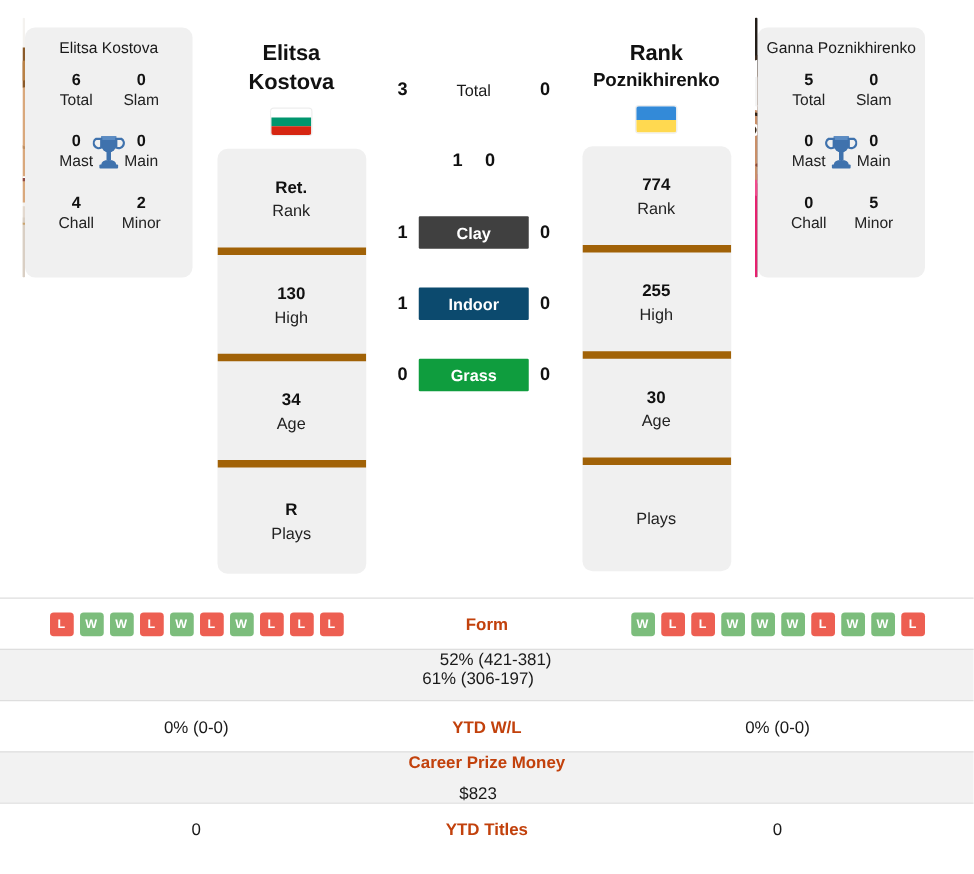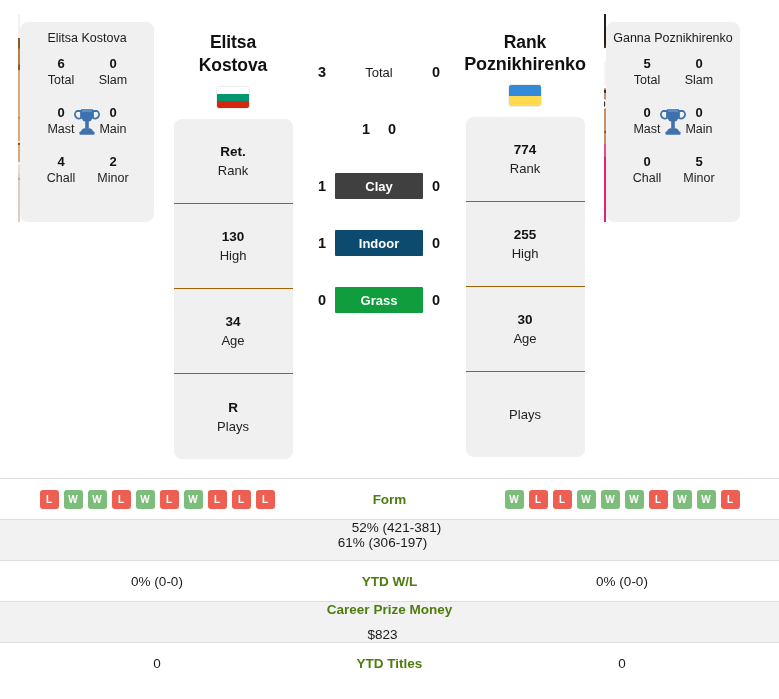--- a/index.html
+++ b/index.html
@@ -79,21 +79,21 @@
   .name-col {
     width: 122px;
     padding-top: 31px;
     display: flex; flex-direction: column; align-items: center;
   }
   .p-name {
     font-size: 17.5px; font-weight: bold; color: #111;
     line-height: 23px; text-align: center;
     letter-spacing: -0.1px;
   }
-  .p-name.small { font-size: 18px; line-height: 21px; }
+  .p-name.small { font-size: 15px; line-height: 21px; }
   .flag {
     margin-top: 10px;
     width: 32px; height: 21px;
     border-radius: 2px;
     overflow: hidden;
     display: flex; flex-direction: column;
     box-shadow: 0 0 0 1px rgba(0,0,0,0.07);
   }
   .flag div { flex: 1 1 auto; }
 
@@ -101,21 +101,21 @@
     margin-top: 11px;
     width: 119px;
     background: #f0f0f0;
     border-radius: 8px;
     overflow: hidden;
   }
   .mid-row {
     height: 85px;
     display: flex; flex-direction: column;
     align-items: center; justify-content: center;
-    border-bottom: 1px solid #a16207;
+    border-bottom: 6px solid #a16207;
   }
   .mid-row:last-child { border-bottom: none; }
   .mid-val { font-size: 13.5px; font-weight: bold; color: #111; line-height: 19px; }
   .mid-lbl { font-size: 13px; color: #222; line-height: 19px; }
 
   
   .center-col {
     width: 170px;
     padding-top: 58px;
     display: flex; flex-direction: column;
@@ -153,21 +153,21 @@
   }
   .trow.alt { background: #f2f2f2; flex-direction: column; }
   .tcell-left, .tcell-right {
     width: 300px; text-align: center;
     font-size: 13.5px; color: #1a1a1a;
   }
   .tcell-left { padding-left: 14px; }
   .tcell-right { padding-right: 14px; }
   .tcell-mid {
     flex: 1 1 auto; text-align: center;
-    font-size: 13.5px; font-weight: bold; color: #4d7c0f;
+    font-size: 13.5px; font-weight: bold; color: #c2410c;
   }
   .form-strip {
     display: flex; justify-content: center; gap: 5px;
   }
   .badge {
     width: 19px; height: 19px; border-radius: 3px;
     display: flex; align-items: center; justify-content: center;
     font-size: 10px; font-weight: bold; color: #ffffff;
   }
   .badge.W { background: #7cbd7c; }

